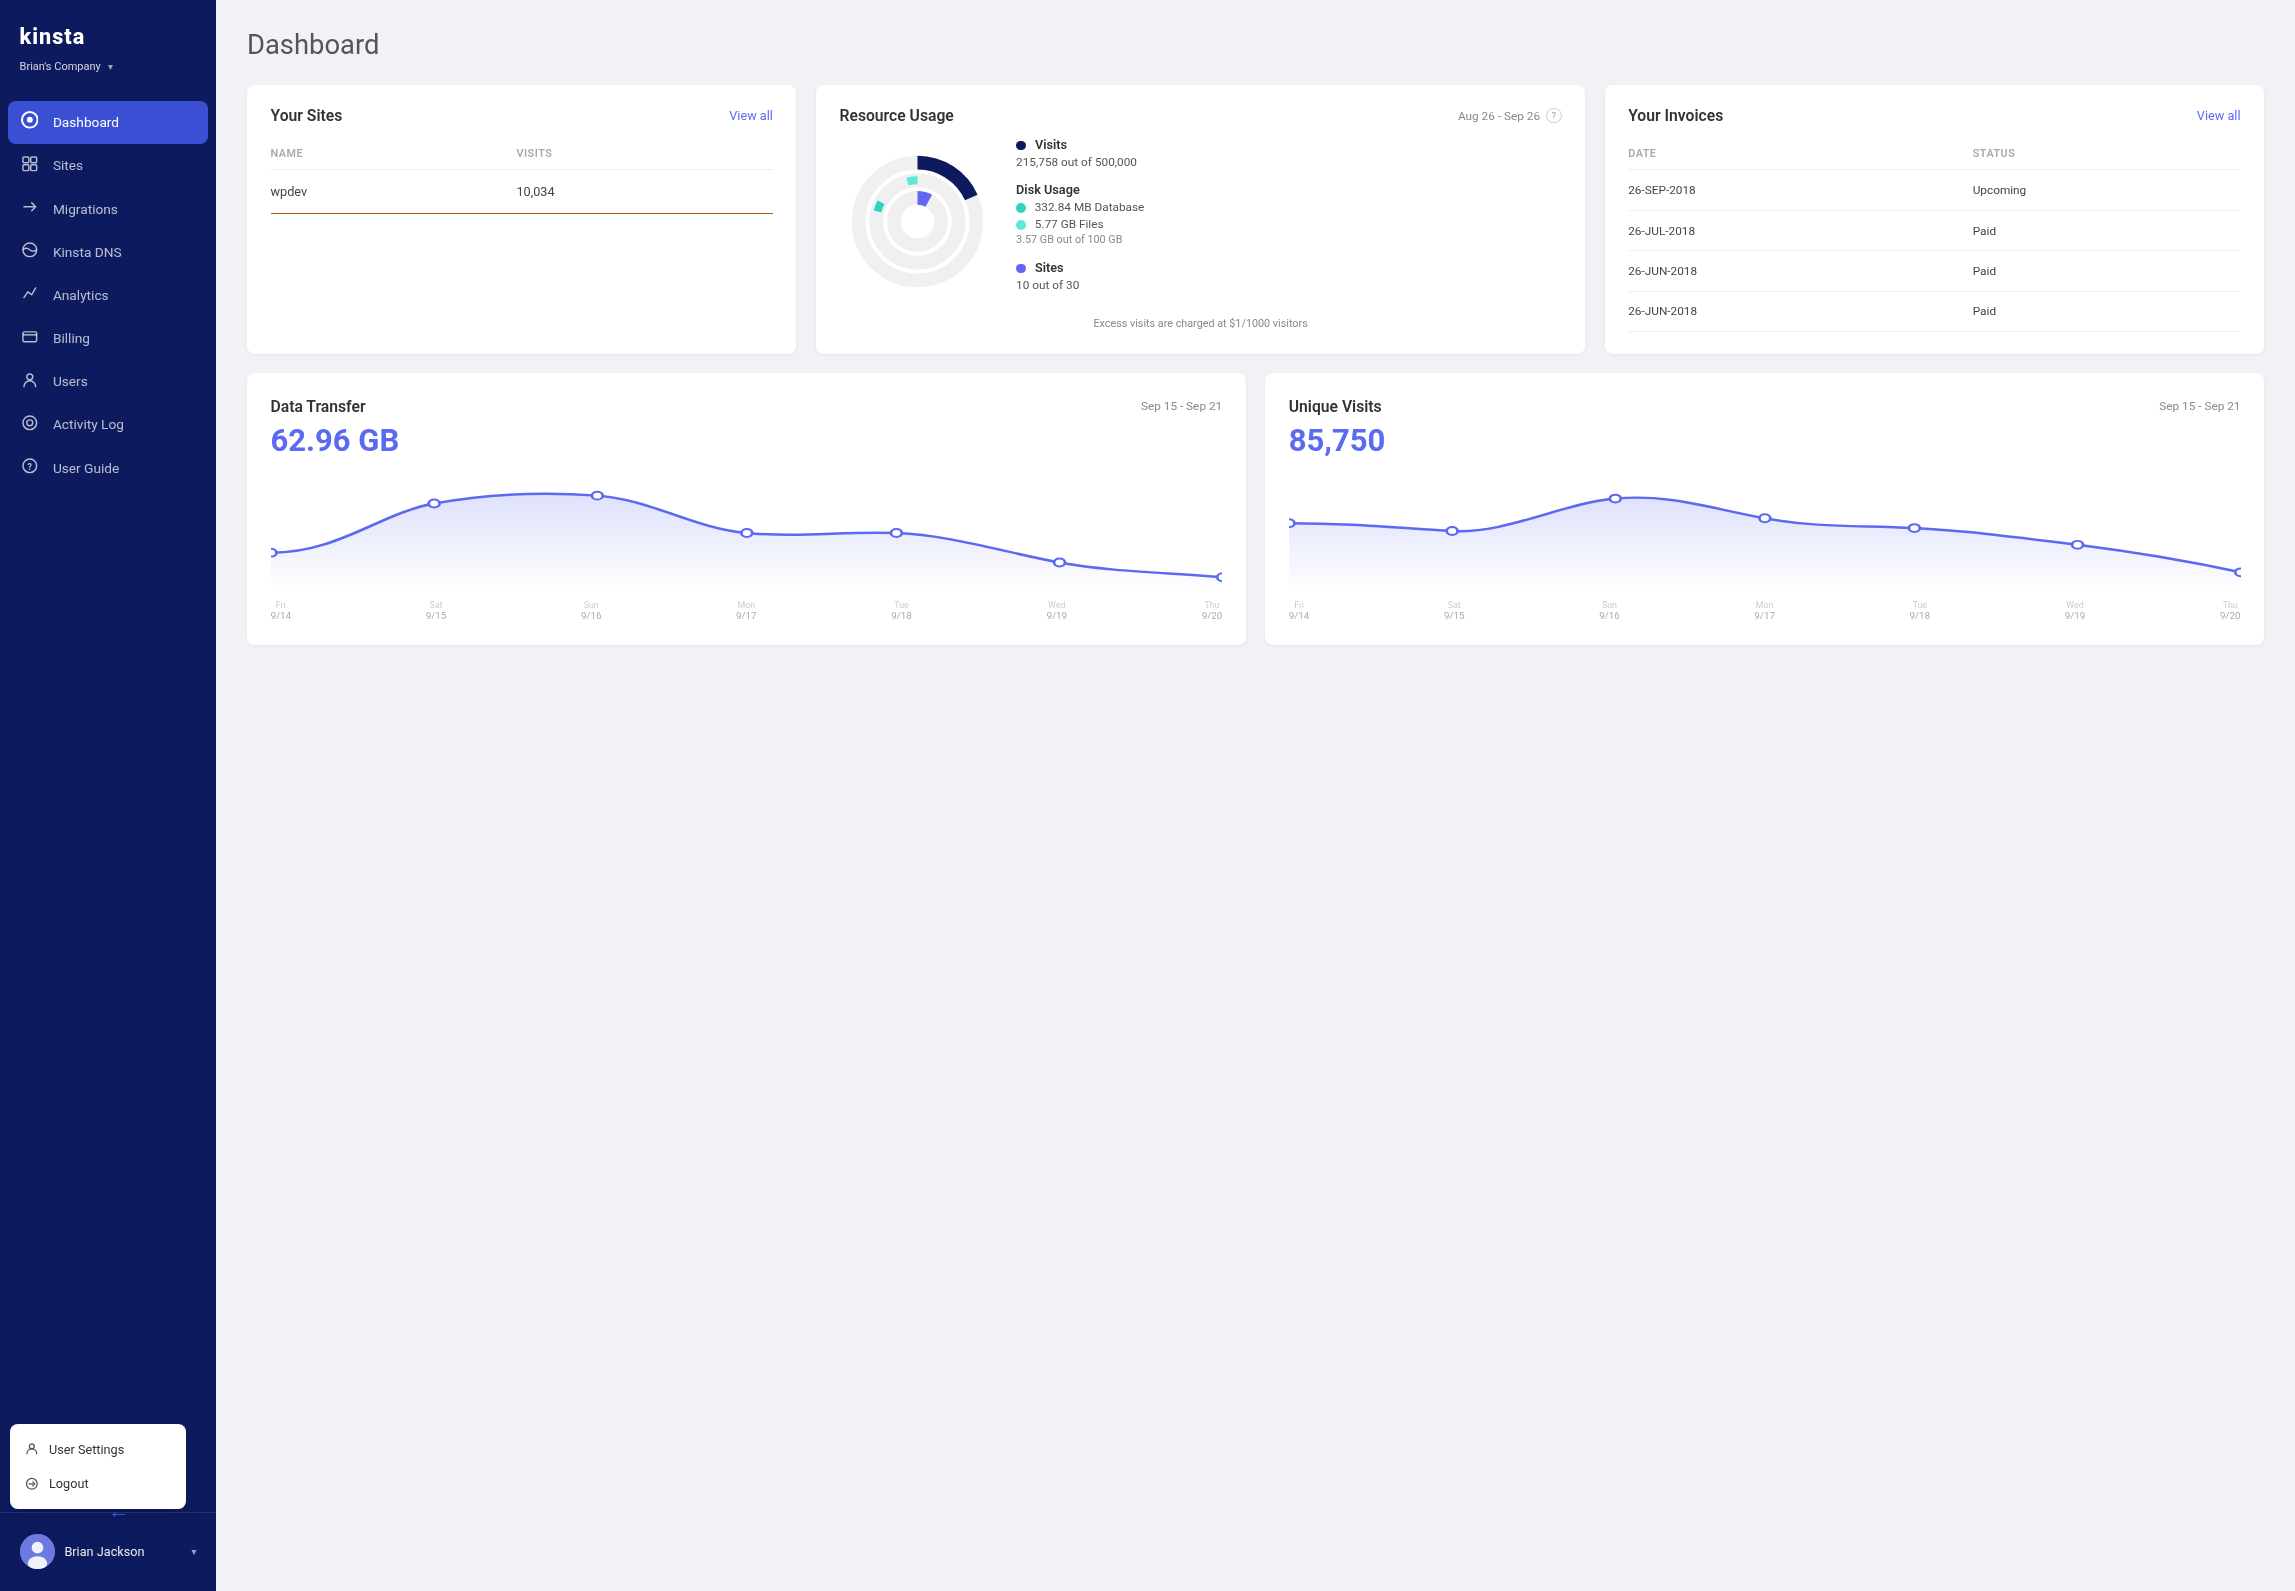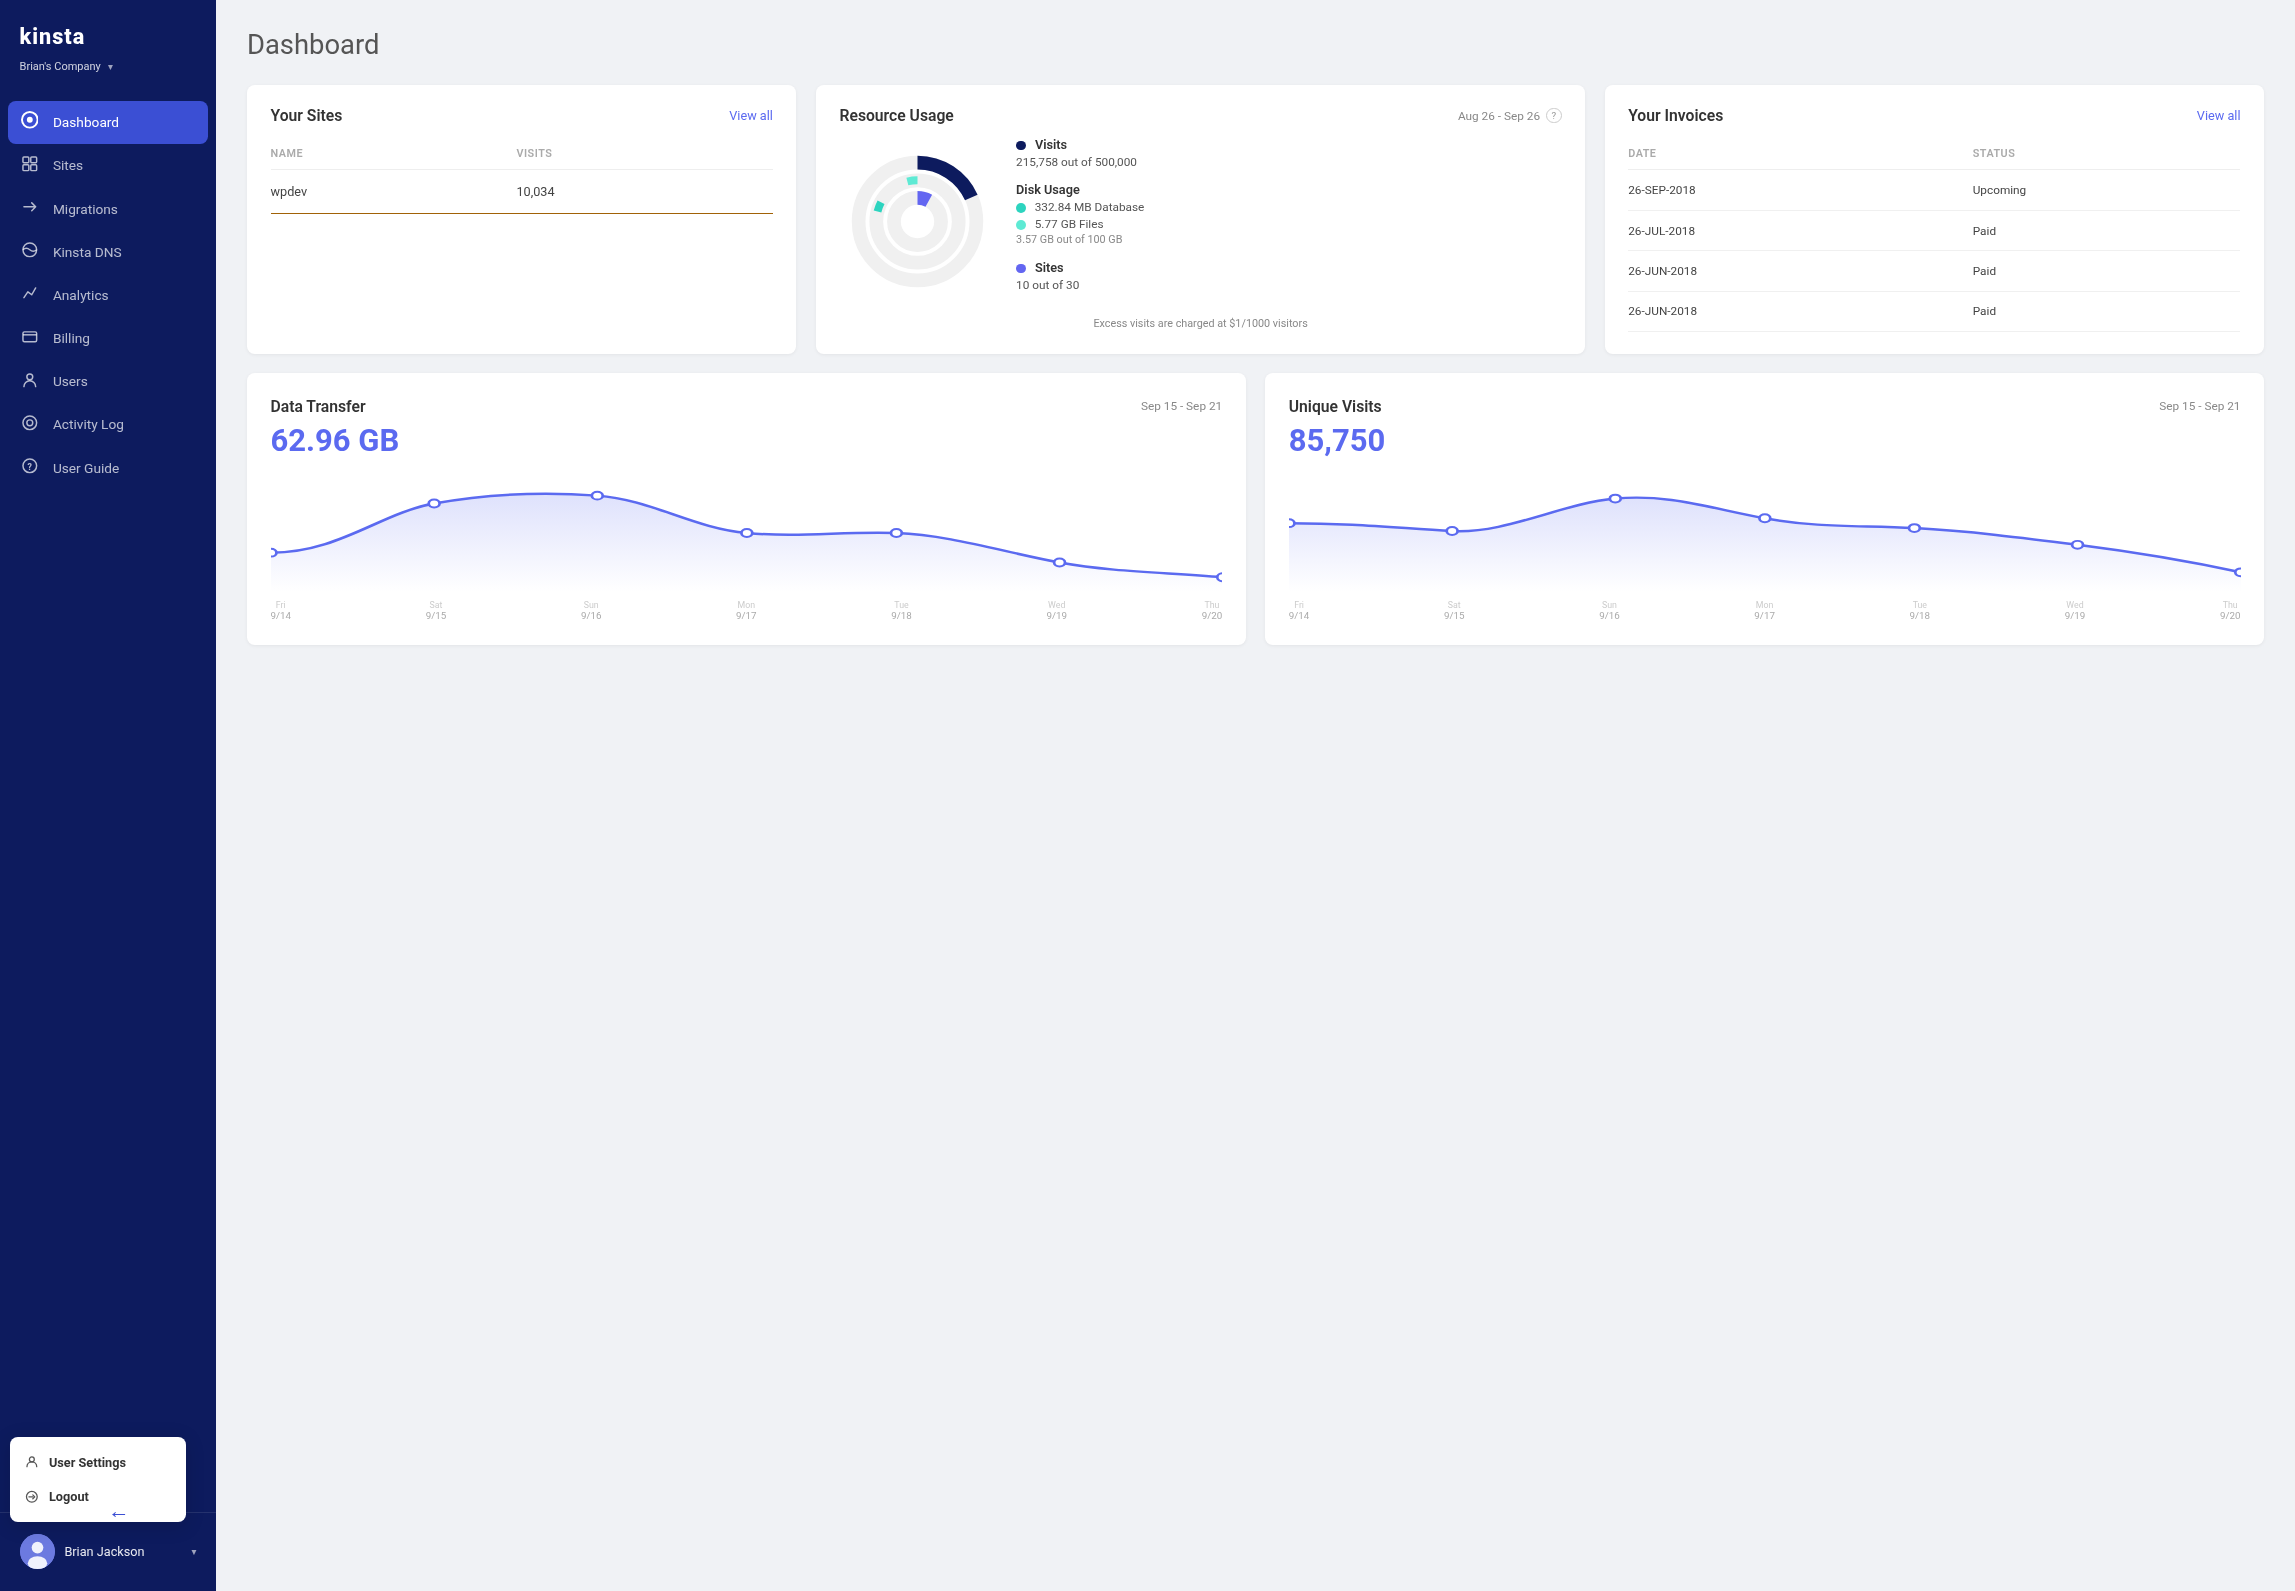--- a/index.html
+++ b/index.html
@@ -59,29 +59,28 @@
     .nav-item .nav-icon { width: 19.6px; text-align: center; font-size: 15.7px; }
     .nav-item .nav-label { font-size: 13.7px; }
 
     .sidebar-bottom {
       padding: 11.8px 0;
       border-top: 1px solid rgba(255,255,255,0.1);
       position: relative;
     }
     .user-menu-popup {
       position: absolute;
-      bottom: 69px;
+      bottom: 82px;
       left: 9.8px;
       background: white;
       border-radius: 7.8px;
       box-shadow: 0 3.9px 19.6px rgba(0,0,0,0.15);
       padding: 7.8px 0;
       width: 176px;
       z-index: 100;
-      font-weight: bold;
     }
     .user-menu-popup .popup-item {
       display: flex;
       align-items: center;
       padding: 9.8px 15.7px;
       gap: 9.8px;
       cursor: pointer;
       color: #333;
       font-size: 12.7px;
     }

